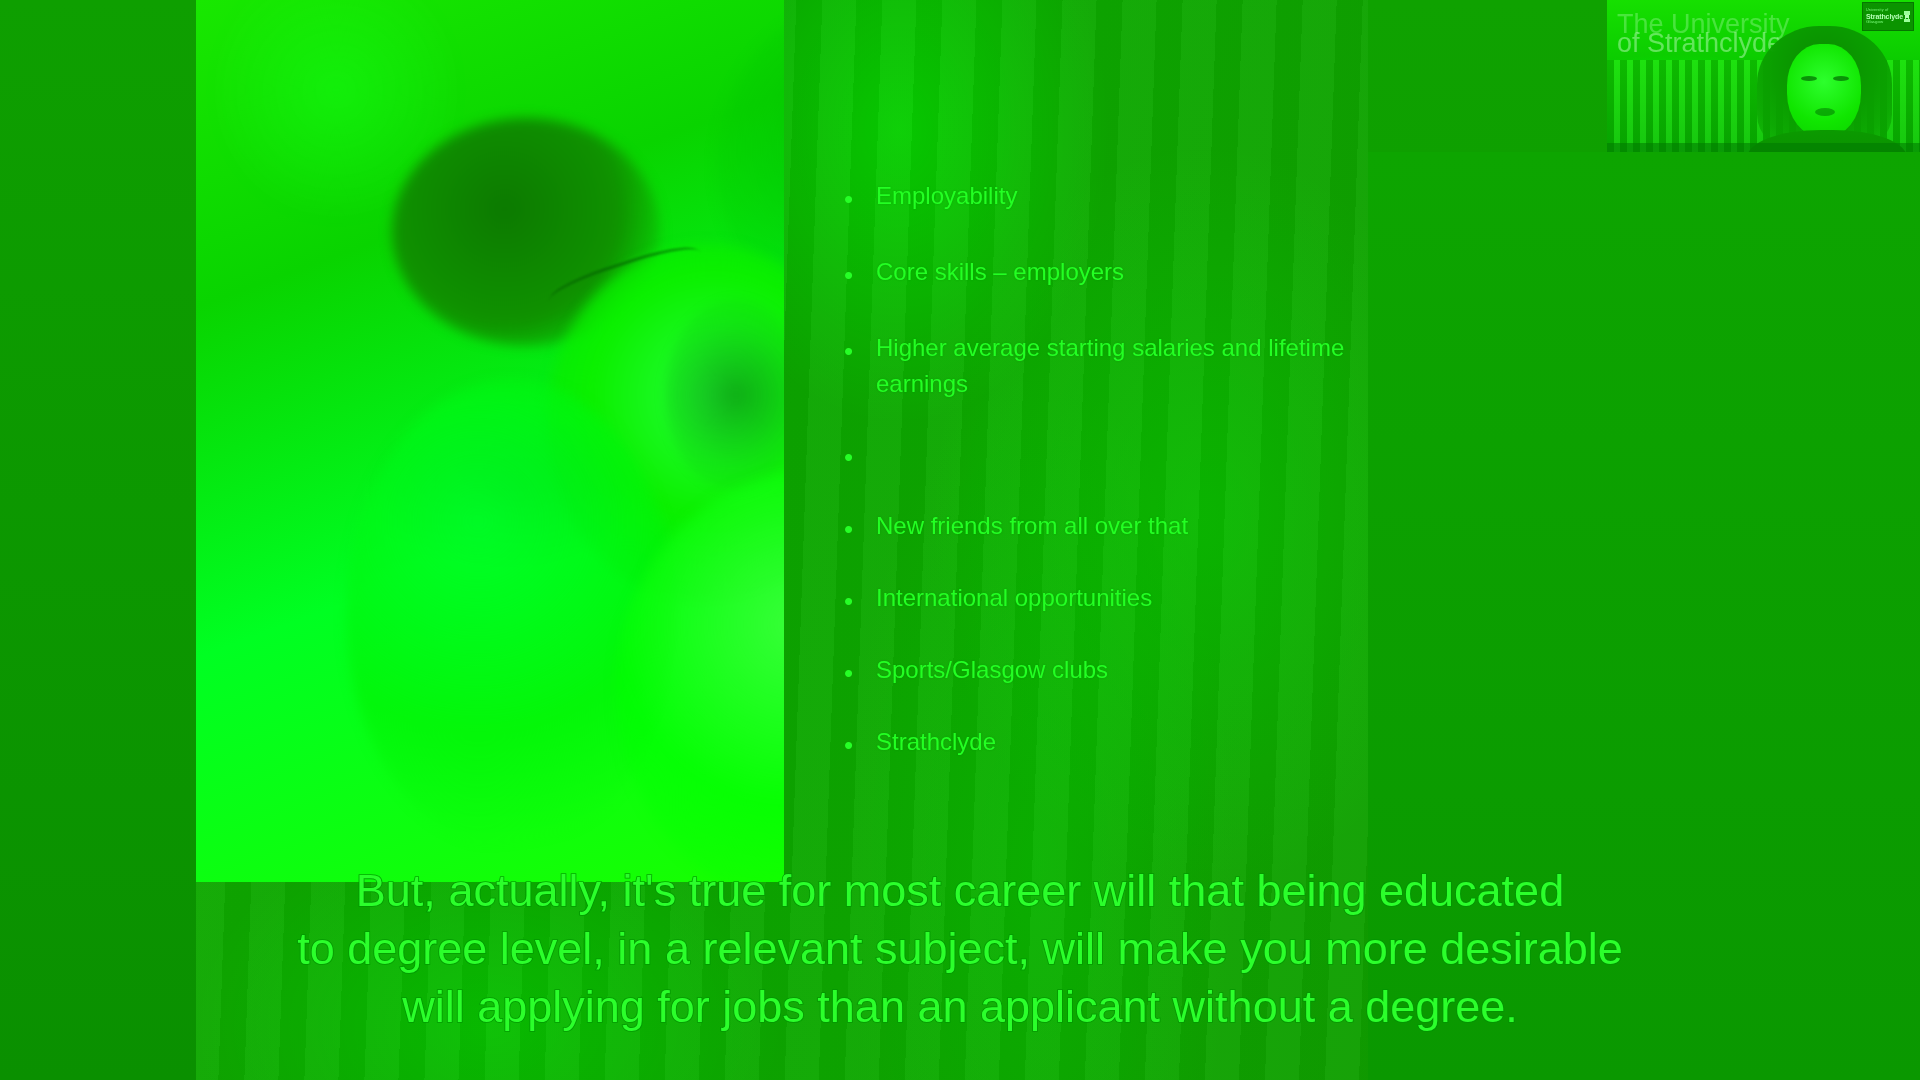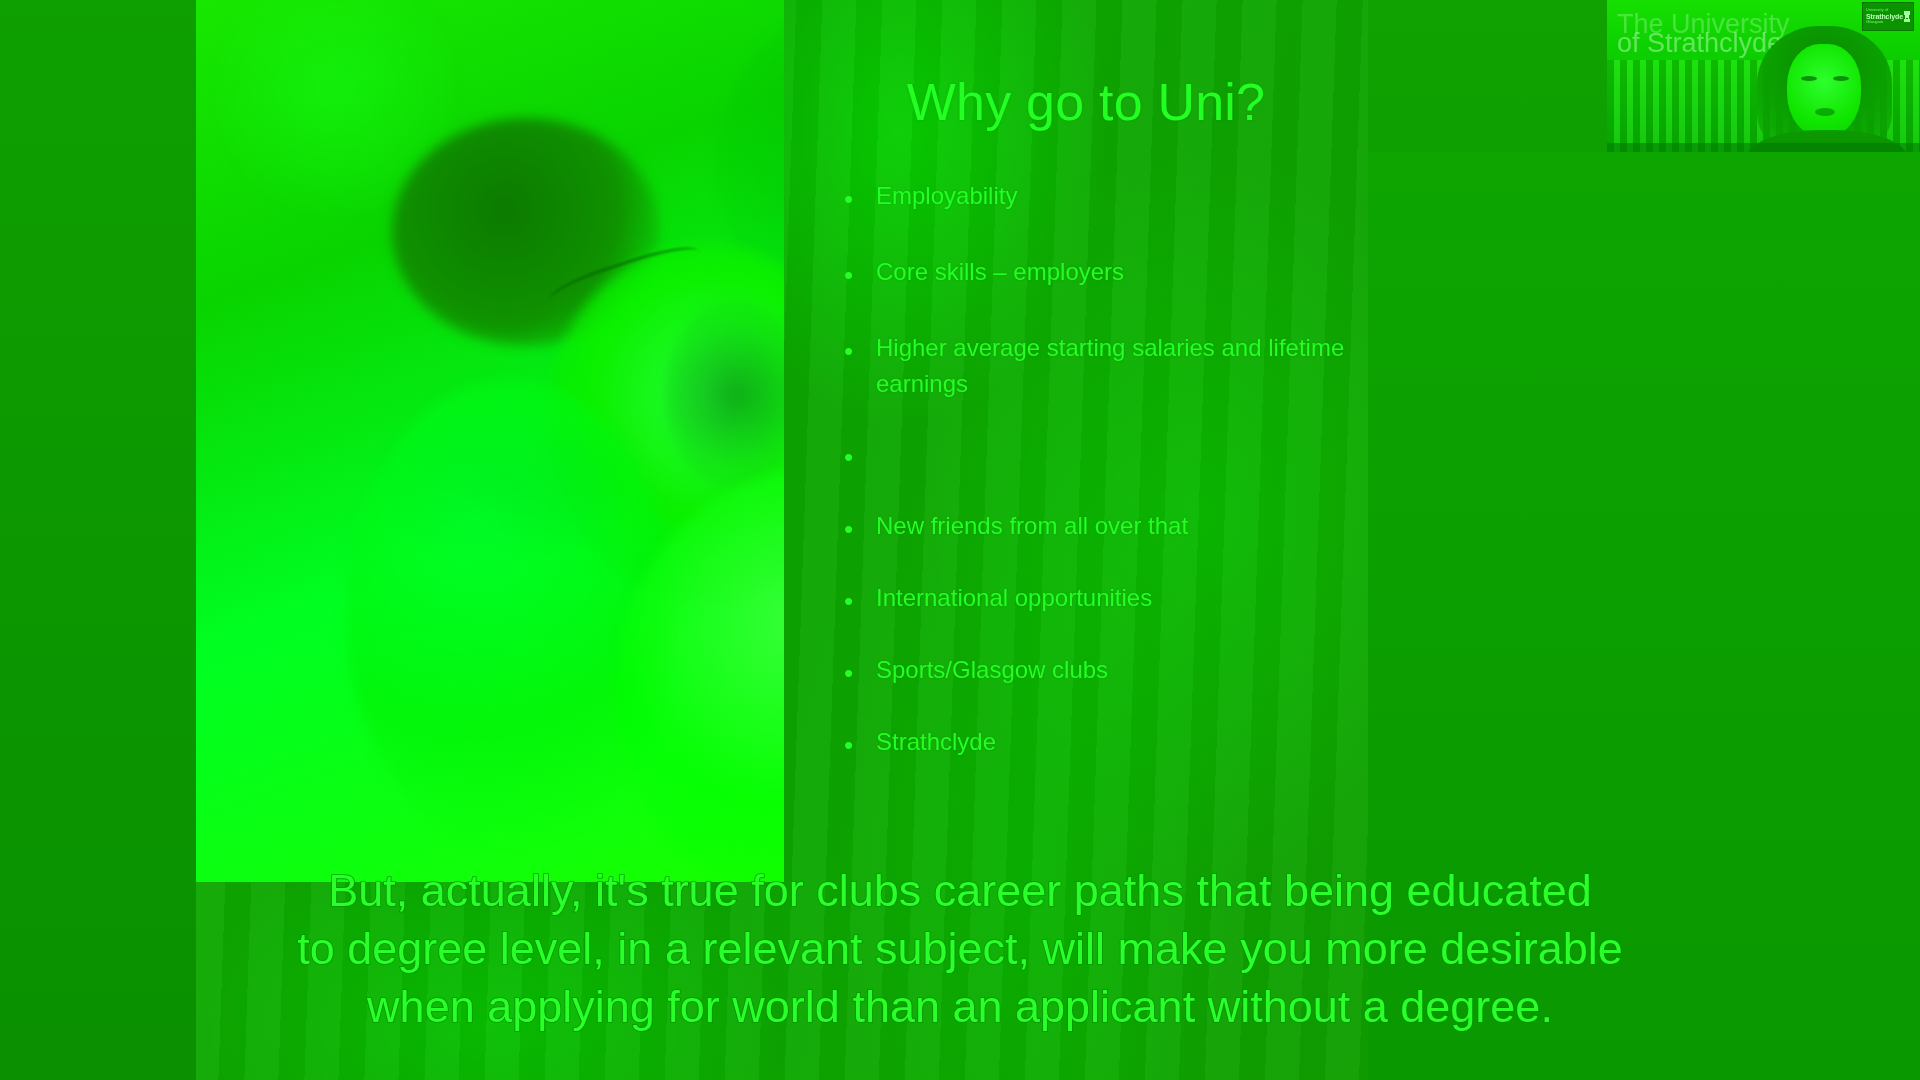--- a/index.html
+++ b/index.html
@@ -129,21 +129,20 @@
       <div class="blob b-bg1"></div>
       <div class="blob b-hair"></div>
       <div class="blob b-head2"></div>
       <div class="blob b-faceshadow"></div>
       <div class="blob b-arm"></div>
       <div class="blob b-shoulderL"></div>
       <div class="blob b-shoulderR"></div>
       <div class="glasses"></div>
     </div>
 
-    <div id="slide-title">Why go to Uni?</div>
 
     <div id="bullets">
       <div class="bullet">
         <span class="dot">•</span>
         <span class="btxt">Employability</span>
       </div>
       <div class="bullet">
         <span class="dot">•</span>
         <span class="btxt">Core skills – employers</span>
       </div>
@@ -194,18 +193,18 @@
       <div class="ltxt">
         <div class="l1">University of</div>
         <div class="l2">Strathclyde</div>
         <div class="l3">Glasgow</div>
       </div>
       <div class="mark"></div>
     </div>
   </div>
 
   <div id="caption">
-    <div>But, actually, it's true for clubs career paths that being educated</div>
+    <div>But, actually, it's true for most career will that being educated</div>
     <div>to degree level, in a relevant subject, will make you more desirable</div>
-    <div>when applying for world than an applicant without a degree.</div>
+    <div>will applying for jobs than an applicant without a degree.</div>
   </div>
 
 </div>
 
 </body></html>

